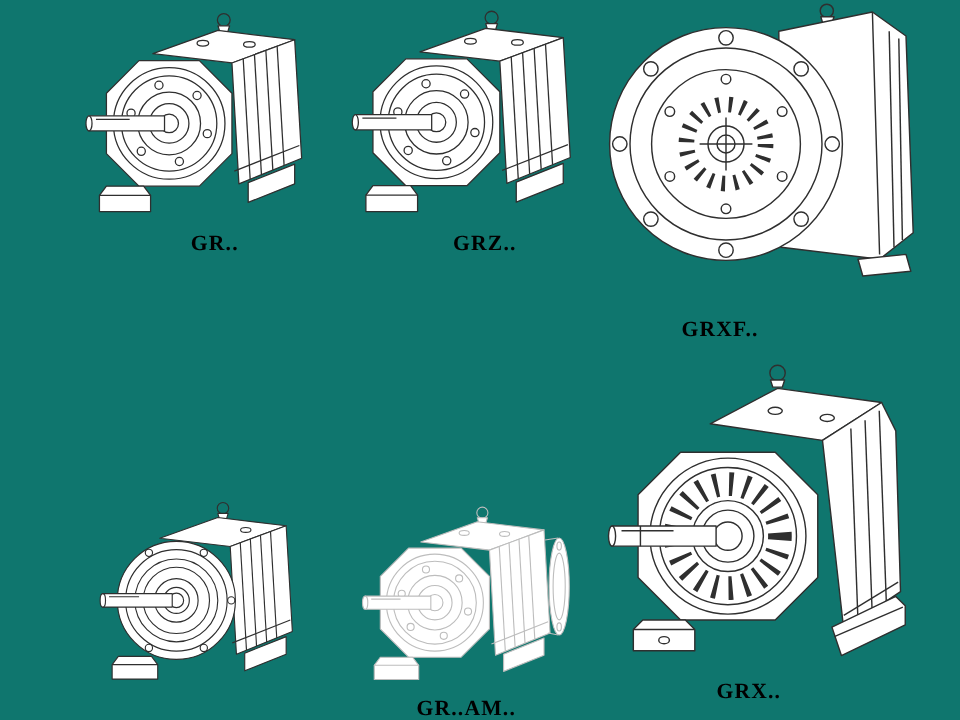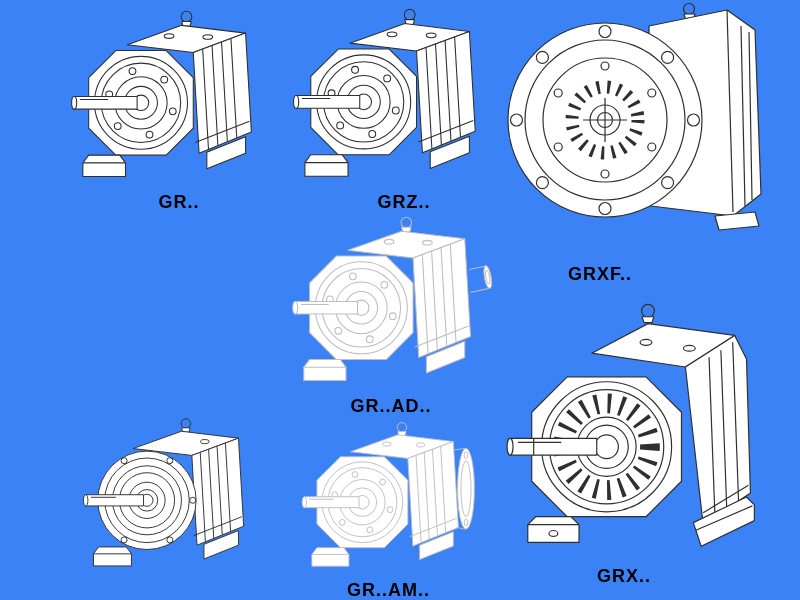--- a/index.html
+++ b/index.html
@@ -1,20 +1,20 @@
 <!DOCTYPE html>
 <html><head>
 <meta charset="utf-8">
 <style>
   * { margin:0; padding:0; box-sizing:border-box; }
   html,body { background:#ffffff; }
   .page {
     position:relative; width:800px; height:600px;
-    background:#3b82f6; overflow:hidden;
-    font-family:Liberation Sans, sans-serif;
+    background:#0f766e; overflow:hidden;
+    font-family:Liberation Serif, serif;
   }
   .fig { position:absolute; }
   .fig svg { display:block; }
   .caption {
     display:block; text-align:center;
     font-weight:bold; font-size:18px; letter-spacing:1px;
     color:#000; margin-top:2px; white-space:nowrap;
   }
   .ink   { color:#2f2f2f; }
   .ghost { color:#bdbdbd; }
@@ -141,32 +141,20 @@
         <circle cx="106" cy="118" r="33" stroke-width="13" stroke-dasharray="3 7.5"></circle>
         <circle cx="106" cy="118" r="15"></circle>
         <circle cx="106" cy="118" r="7.5"></circle>
         <path d="M106,96 V140 M84,118 H128"></path>
       </g>
     </svg>
     <figcaption class="caption" style="transform:translateX(-44px)">GRXF..</figcaption>
   </figure>
 
 
-  <figure class="fig" style="left:286px;top:212px;width:210px">
-    <svg class="ghost" width="210" height="182" viewBox="0 0 210 190">
-      <use href="#sym-r" width="210" height="190"></use>
-      <g fill="none" stroke="currentColor" stroke-width="1.1">
-        <path d="M187,60 L205,56"></path>
-        <path d="M188,84 L206,80"></path>
-        <ellipse cx="206" cy="68" rx="3.5" ry="12" transform="rotate(-10 206 68)" fill="#fff"></ellipse>
-        <ellipse cx="206" cy="68" rx="2" ry="7" transform="rotate(-10 206 68)"></ellipse>
-      </g>
-    </svg>
-    <figcaption class="caption">GR..AD..</figcaption>
-  </figure>
 
   <figure class="fig" style="left:72px;top:414px;width:200px">
     <svg class="ink" width="200" height="164" viewBox="0 0 210 190">
       <use href="#sym-rf" width="210" height="190"></use>
     </svg>
   </figure>
 
   <figure class="fig" style="left:286px;top:418px;width:205px">
     <svg class="ghost" width="205" height="160" viewBox="0 0 210 190">
       <use href="#sym-r" width="210" height="190"></use>

